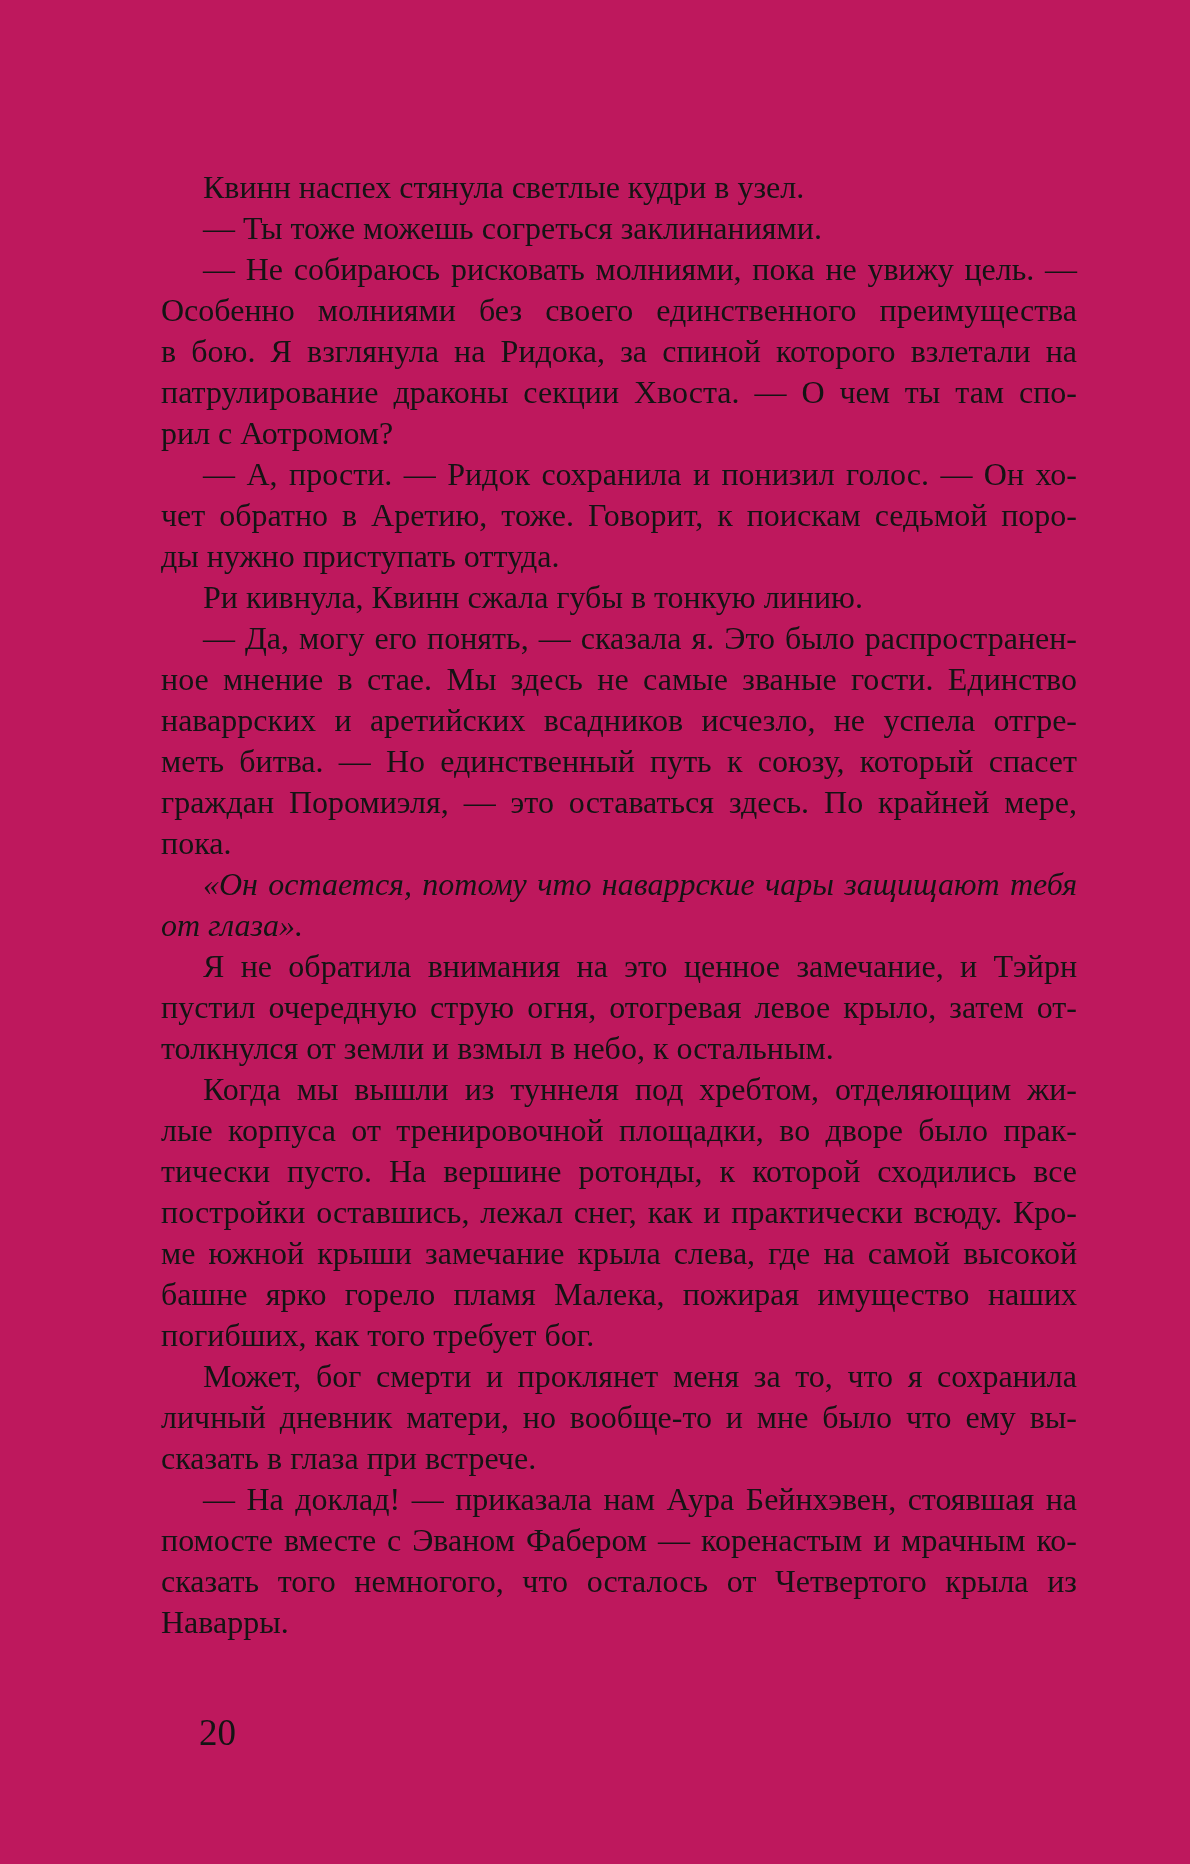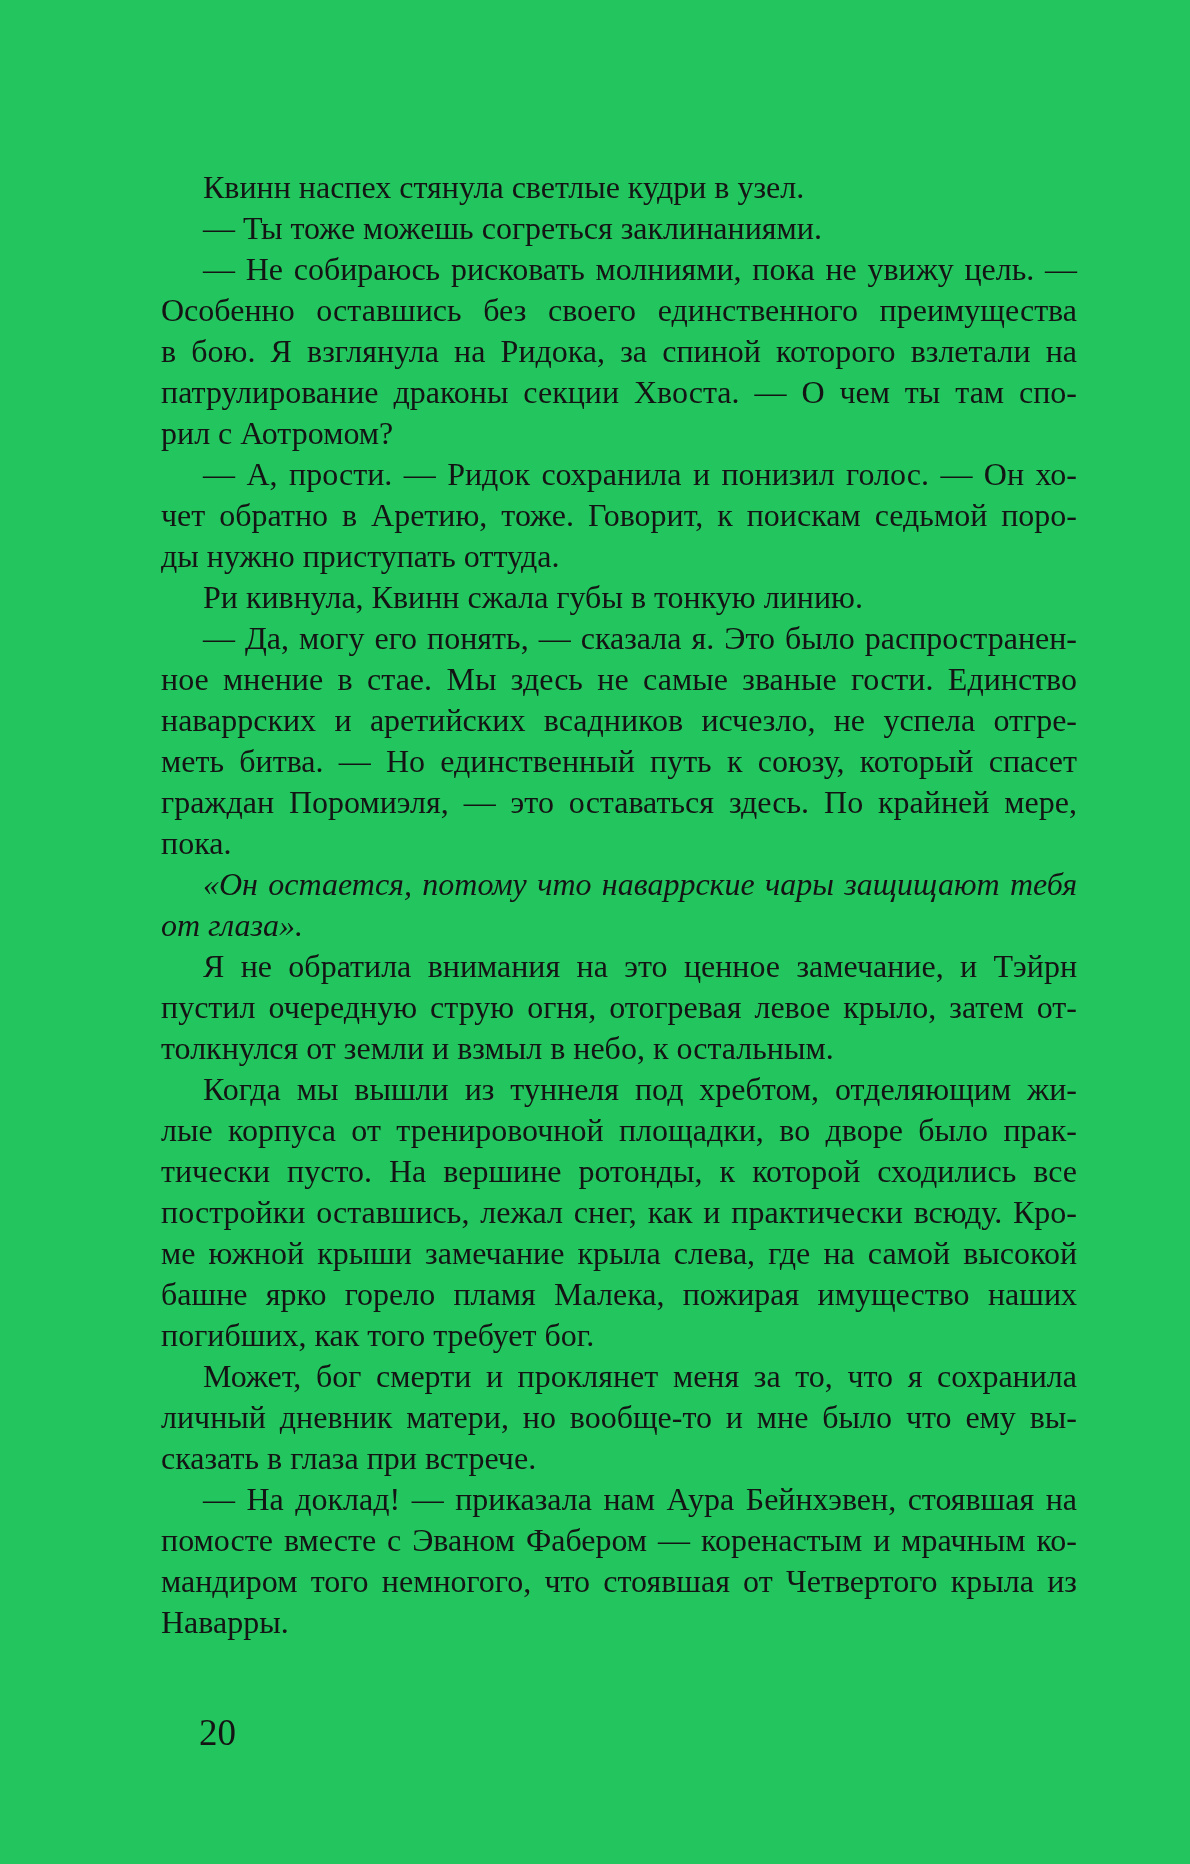--- a/index.html
+++ b/index.html
@@ -9,21 +9,21 @@
   }
   body {
     width: 1190px;
     height: 1864px;
     position: relative;
     overflow: hidden;
   }
   .page {
     position: absolute;
     inset: 0;
-    background: #22c55e;
+    background: #be185d;
     color: #141414;
     font-family: "Liberation Serif", serif;
   }
   .text-block {
     position: absolute;
     left: 161px;
     top: 167px;
     width: 916px;
     font-size: 32px;
     line-height: 41px;
@@ -55,21 +55,21 @@
 <div class="page">
   <div class="text-block">
       <div class="para">
         <div class="line first lastline">Квинн наспех стянула светлые кудри в узел.</div>
       </div>
       <div class="para">
         <div class="line first lastline">— Ты тоже можешь согреться заклинаниями.</div>
       </div>
       <div class="para">
         <div class="line first">— Не собираюсь рисковать молниями, пока не увижу цель. —</div>
-        <div class="line">Особенно оставшись без своего единственного преимущества</div>
+        <div class="line">Особенно молниями без своего единственного преимущества</div>
         <div class="line">в бою. Я взглянула на Ридока, за спиной которого взлетали на</div>
         <div class="line">патрулирование драконы секции Хвоста. — О чем ты там спо-</div>
         <div class="line lastline">рил с Аотромом?</div>
       </div>
       <div class="para">
         <div class="line first">— А, прости. — Ридок сохранила и понизил голос. — Он хо-</div>
         <div class="line">чет обратно в Аретию, тоже. Говорит, к поискам седьмой поро-</div>
         <div class="line lastline">ды нужно приступать оттуда.</div>
       </div>
       <div class="para">
@@ -102,18 +102,18 @@
         <div class="line lastline">погибших, как того требует бог.</div>
       </div>
       <div class="para">
         <div class="line first">Может, бог смерти и проклянет меня за то, что я сохранила</div>
         <div class="line">личный дневник матери, но вообще-то и мне было что ему вы-</div>
         <div class="line lastline">сказать в глаза при встрече.</div>
       </div>
       <div class="para">
         <div class="line first">— На доклад! — приказала нам Аура Бейнхэвен, стоявшая на</div>
         <div class="line">помосте вместе с Эваном Фабером — коренастым и мрачным ко-</div>
-        <div class="line">мандиром того немногого, что стоявшая от Четвертого крыла из</div>
+        <div class="line">сказать того немногого, что осталось от Четвертого крыла из</div>
         <div class="line lastline">Наварры.</div>
       </div>
     </div>
   <div class="folio">20</div>
 </div>
 
 </body></html>

